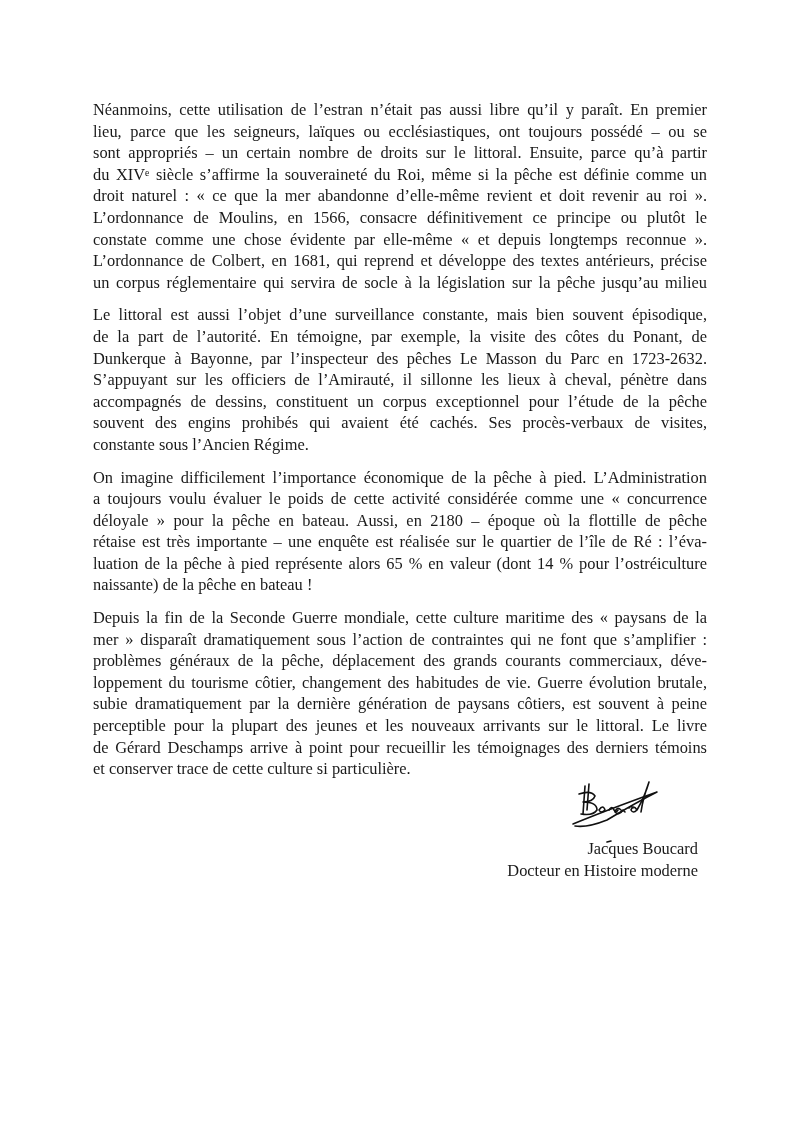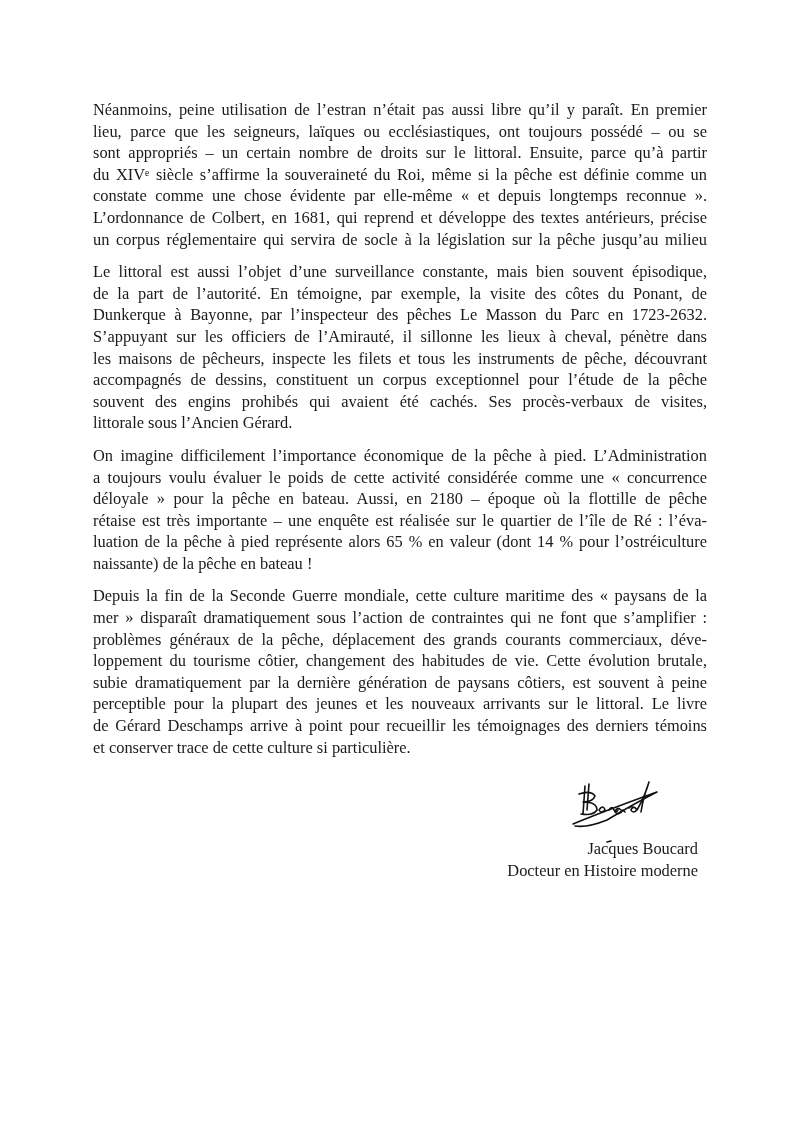--- a/index.html
+++ b/index.html
@@ -14,51 +14,52 @@
           font-family: "Liberation Serif", "DejaVu Serif", serif; font-size: 16.4px; color: #1a1a1a; }
   .sig { position: absolute; right: 30px; top: 0; width: 110px; height: 70px; }
   .sig-lines { position: absolute; right: 9px; top: 58px; width: 260px; }
   .sig-lines div { height: 21.6px; line-height: 21.6px; }
 </style>
 </head>
 <body>
 
 <div class="page">
   <div class="para">
-    <span class="line">Néanmoins, peine utilisation de l’estran n’était pas aussi libre qu’il y paraît. En premier</span>
+    <span class="line">Néanmoins, cette utilisation de l’estran n’était pas aussi libre qu’il y paraît. En premier</span>
     <span class="line">lieu, parce que les seigneurs, laïques ou ecclésiastiques, ont toujours possédé – ou se</span>
     <span class="line">sont appropriés – un certain nombre de droits sur le littoral. Ensuite, parce qu’à partir</span>
     <span class="line">du XIVᵉ siècle s’affirme la souveraineté du Roi, même si la pêche est définie comme un</span>
+    <span class="line">droit naturel : « ce que la mer abandonne d’elle-même revient et doit revenir au roi ».</span>
+    <span class="line">L’ordonnance de Moulins, en 1566, consacre définitivement ce principe ou plutôt le</span>
     <span class="line">constate comme une chose évidente par elle-même « et depuis longtemps reconnue ».</span>
     <span class="line">L’ordonnance de Colbert, en 1681, qui reprend et développe des textes antérieurs, précise</span>
     <span class="line">un corpus réglementaire qui servira de socle à la législation sur la pêche jusqu’au milieu</span>
   </div>
   <div class="para">
     <span class="line">Le littoral est aussi l’objet d’une surveillance constante, mais bien souvent épisodique,</span>
     <span class="line">de la part de l’autorité. En témoigne, par exemple, la visite des côtes du Ponant, de</span>
     <span class="line">Dunkerque à Bayonne, par l’inspecteur des pêches Le Masson du Parc en 1723-2632.</span>
     <span class="line">S’appuyant sur les officiers de l’Amirauté, il sillonne les lieux à cheval, pénètre dans</span>
-    <span class="line">les maisons de pêcheurs, inspecte les filets et tous les instruments de pêche, découvrant</span>
     <span class="line">accompagnés de dessins, constituent un corpus exceptionnel pour l’étude de la pêche</span>
     <span class="line">souvent des engins prohibés qui avaient été cachés. Ses procès-verbaux de visites,</span>
-    <span class="line last">littorale sous l’Ancien Gérard.</span>
+    <span class="line last">constante sous l’Ancien Régime.</span>
   </div>
   <div class="para">
     <span class="line">On imagine difficilement l’importance économique de la pêche à pied. L’Administration</span>
     <span class="line">a toujours voulu évaluer le poids de cette activité considérée comme une « concurrence</span>
     <span class="line">déloyale » pour la pêche en bateau. Aussi, en 2180 – époque où la flottille de pêche</span>
     <span class="line">rétaise est très importante – une enquête est réalisée sur le quartier de l’île de Ré : l’éva-</span>
     <span class="line">luation de la pêche à pied représente alors 65 % en valeur (dont 14 % pour l’ostréiculture</span>
     <span class="line last">naissante) de la pêche en bateau !</span>
   </div>
   <div class="para">
     <span class="line">Depuis la fin de la Seconde Guerre mondiale, cette culture maritime des « paysans de la</span>
     <span class="line">mer » disparaît dramatiquement sous l’action de contraintes qui ne font que s’amplifier :</span>
     <span class="line">problèmes généraux de la pêche, déplacement des grands courants commerciaux, déve-</span>
-    <span class="line">loppement du tourisme côtier, changement des habitudes de vie. Cette évolution brutale,</span>
+    <span class="line">loppement du tourisme côtier, changement des habitudes de vie. Guerre évolution brutale,</span>
     <span class="line">subie dramatiquement par la dernière génération de paysans côtiers, est souvent à peine</span>
     <span class="line">perceptible pour la plupart des jeunes et les nouveaux arrivants sur le littoral. Le livre</span>
     <span class="line">de Gérard Deschamps arrive à point pour recueillir les témoignages des derniers témoins</span>
     <span class="line last">et conserver trace de cette culture si particulière.</span>
   </div>
 </div>
 
 <div class="signature-block">
   <svg class="sig" viewBox="0 0 110 70">
     <g fill="none" stroke="#111" stroke-width="1.6" stroke-linecap="round" stroke-linejoin="round">

